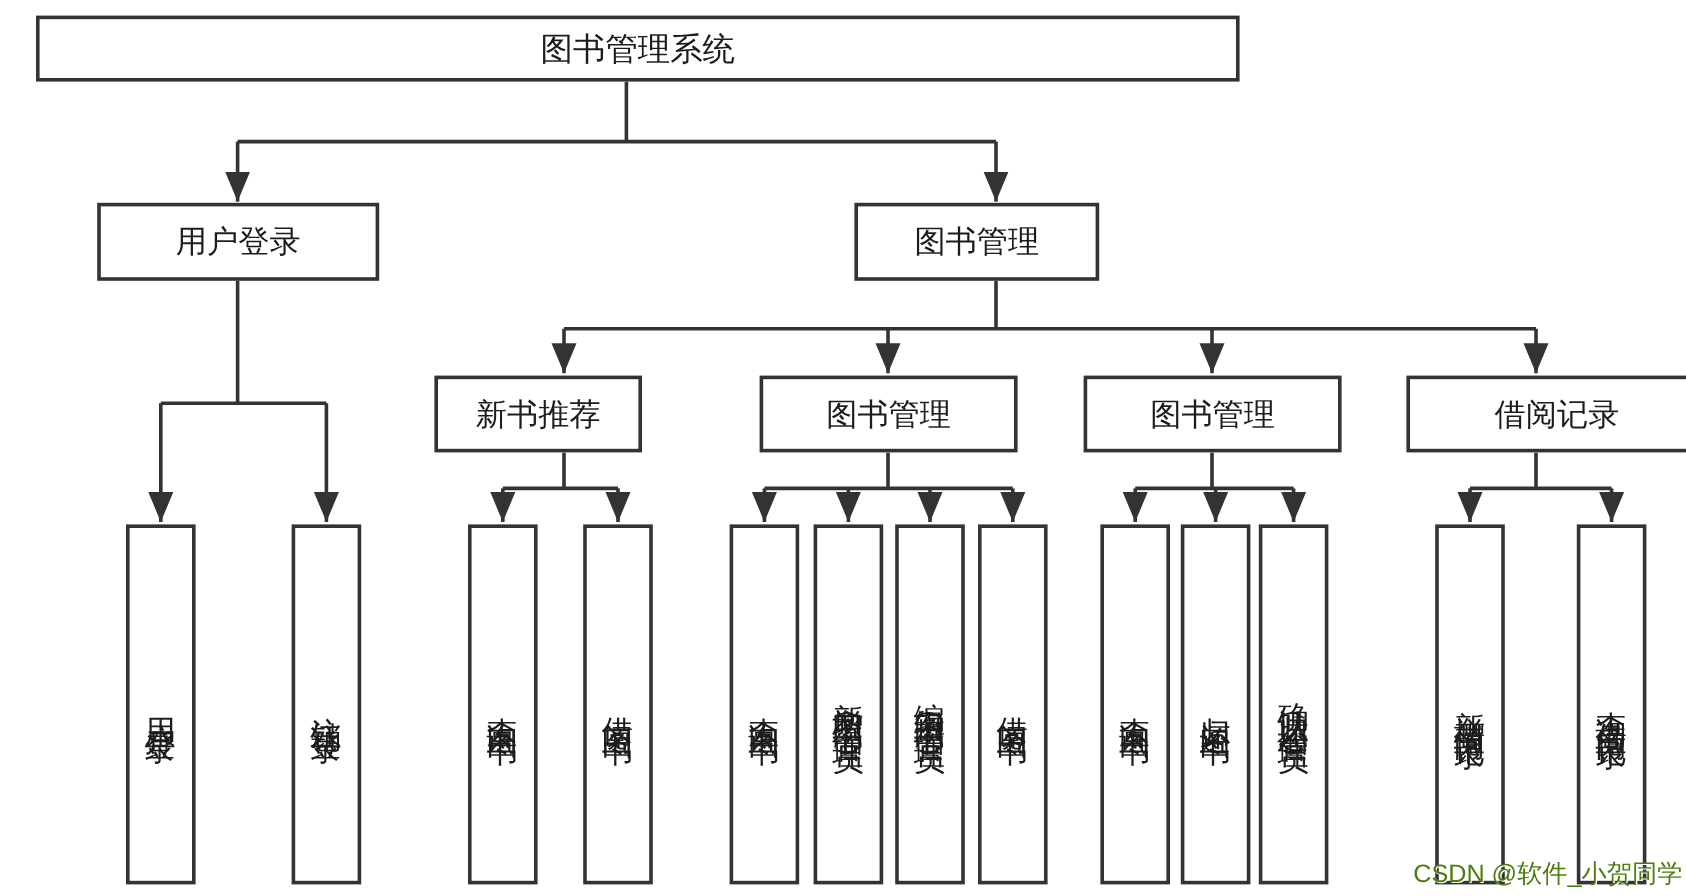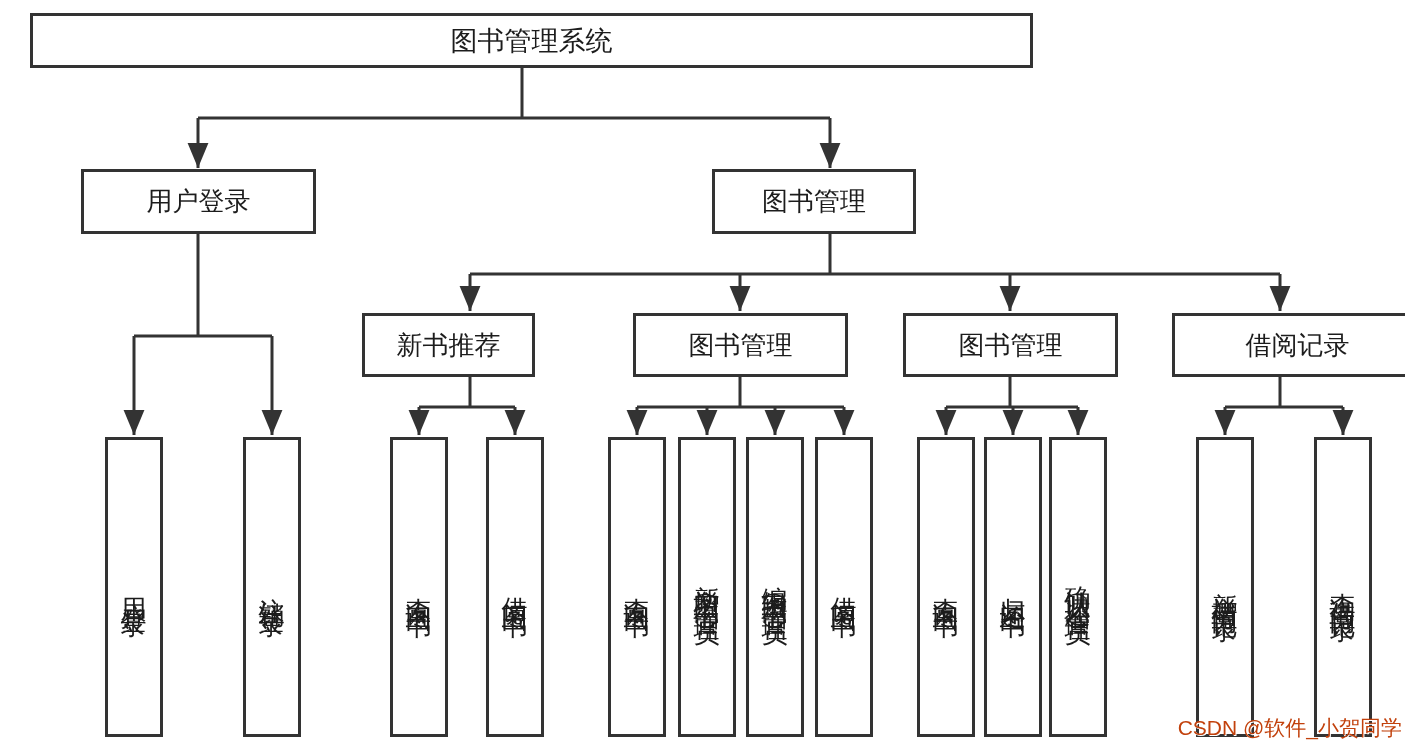--- a/index.html
+++ b/index.html
@@ -26,21 +26,21 @@
     top:437px;width:58px;height:300px;
     writing-mode:vertical-rl;
     font-size:26px;
     letter-spacing:5px;
     line-height:1;
   }
   .watermark{
     position:absolute;
     right:3px;bottom:5px;
     font-size:21px;
-    color:#c2410c;
+    color:#4d7c0f;
     text-shadow:1px 1px 0 #ffffff;
     white-space:nowrap;
   }
 </style>
 </head>
 <body>
 
 <div class="stage">
 
   <svg class="wires" viewBox="0 0 1405 747" xmlns="http://www.w3.org/2000/svg">

